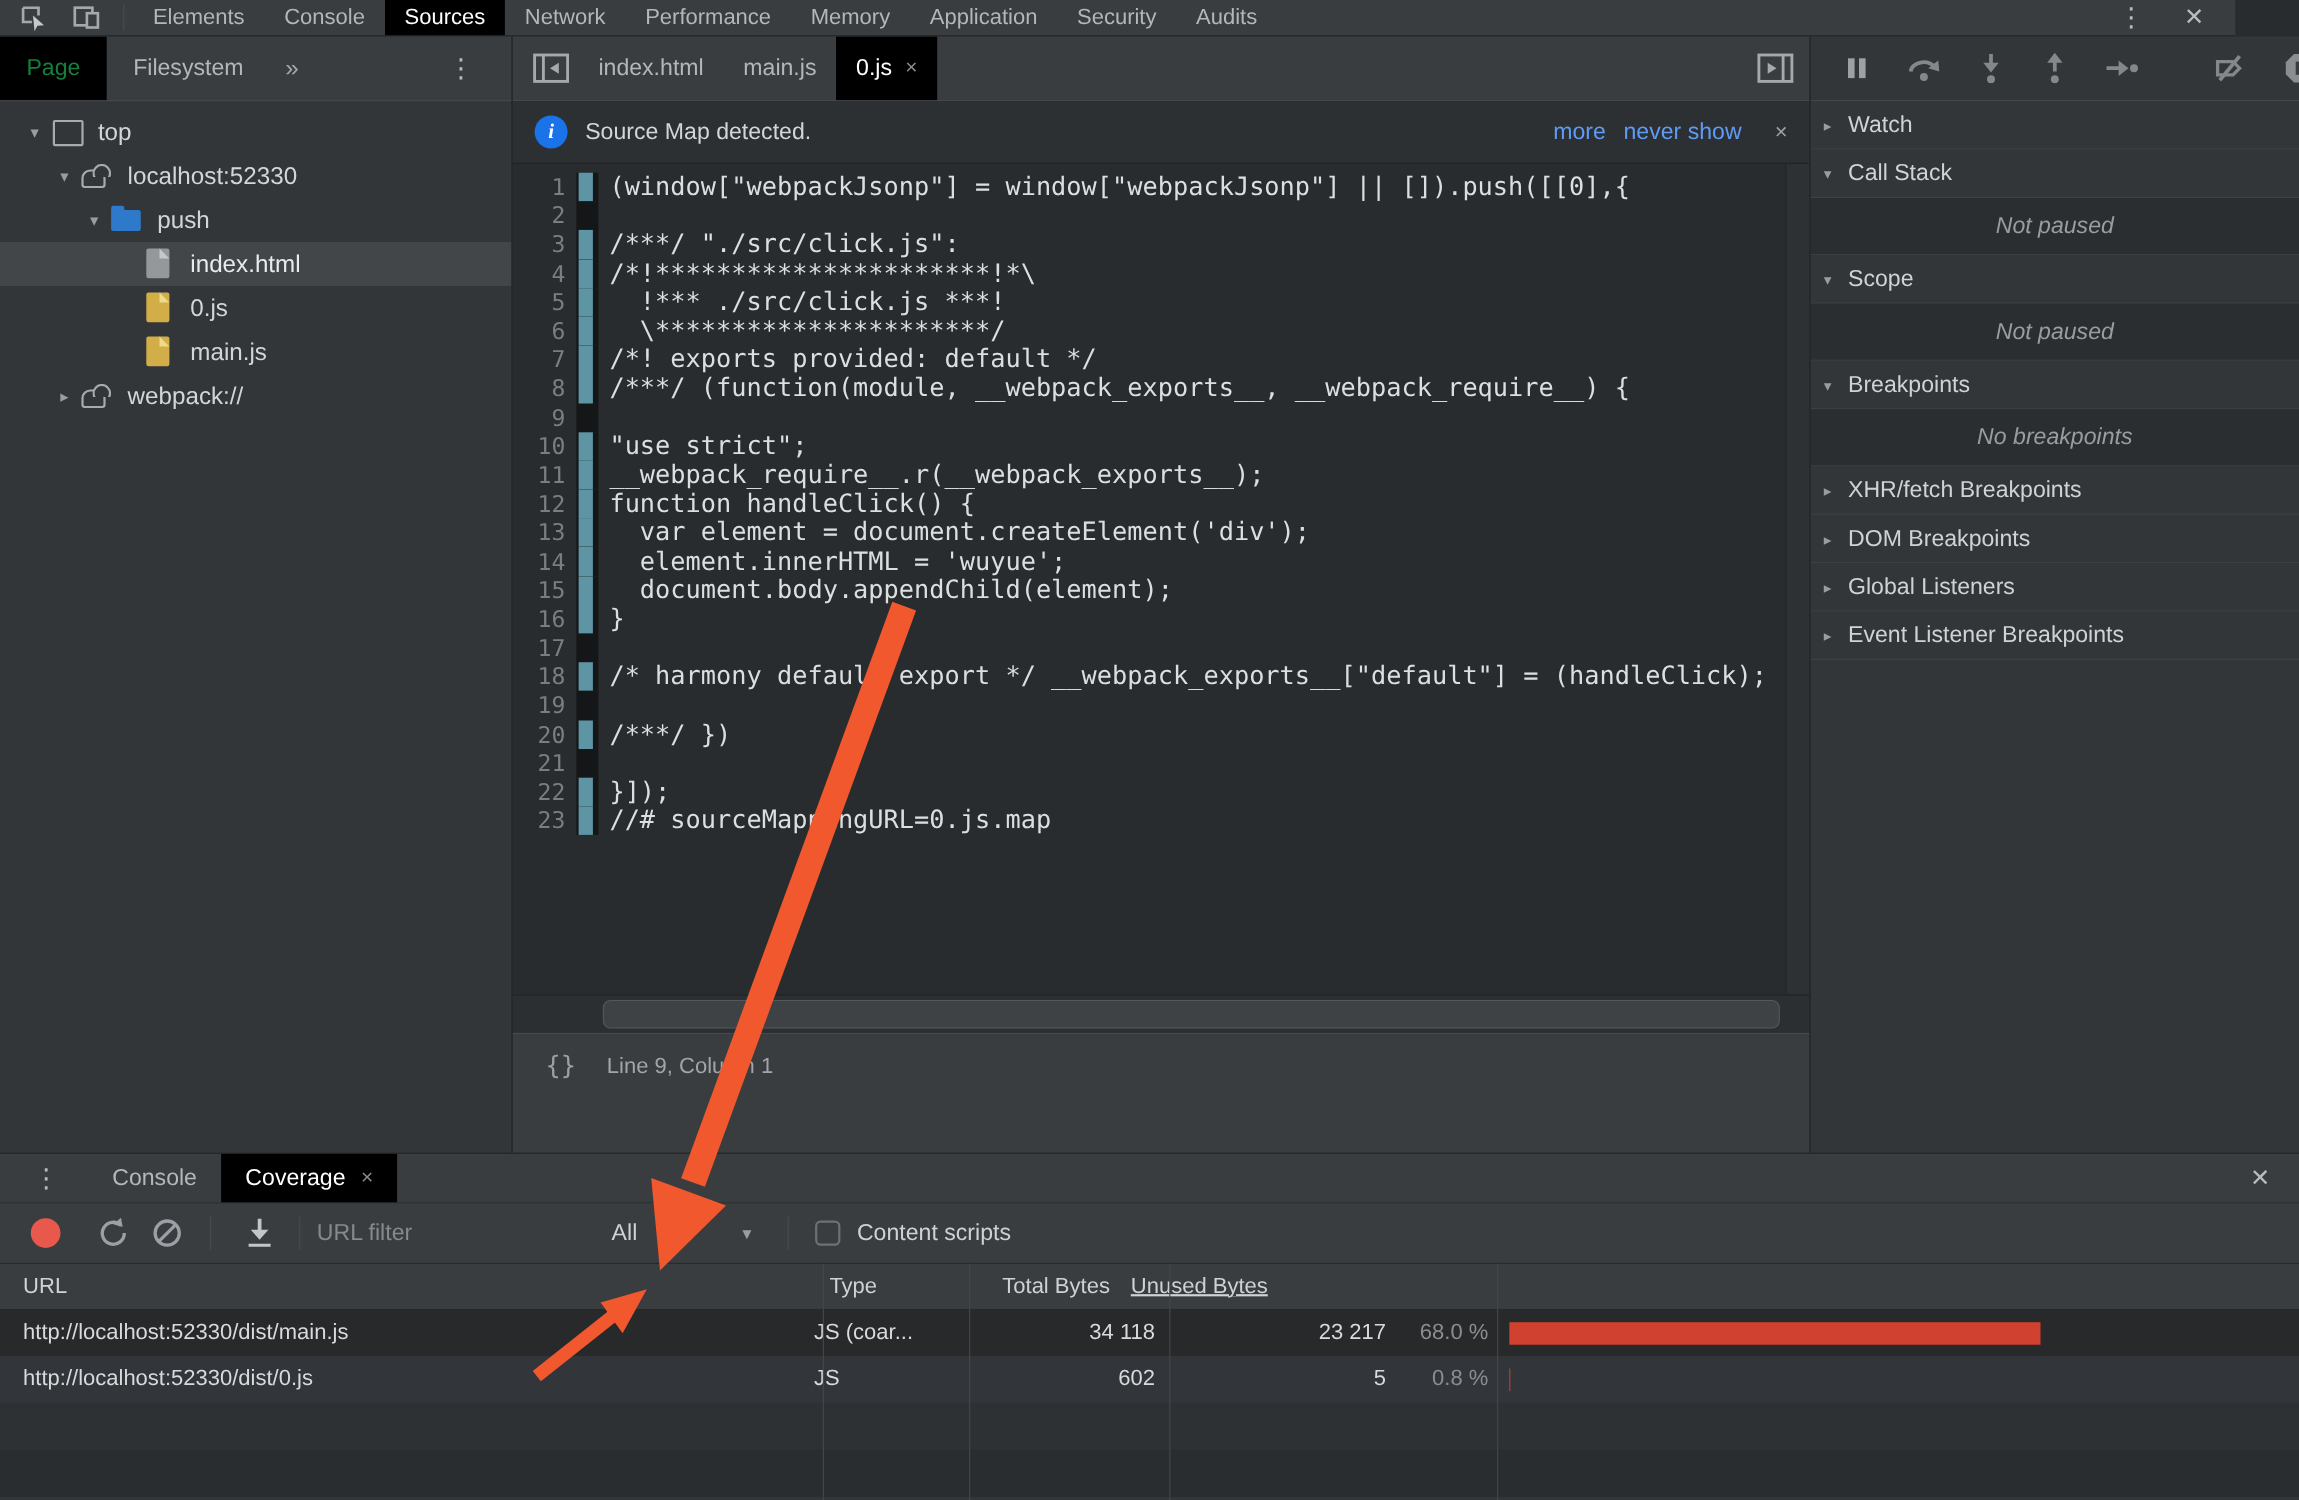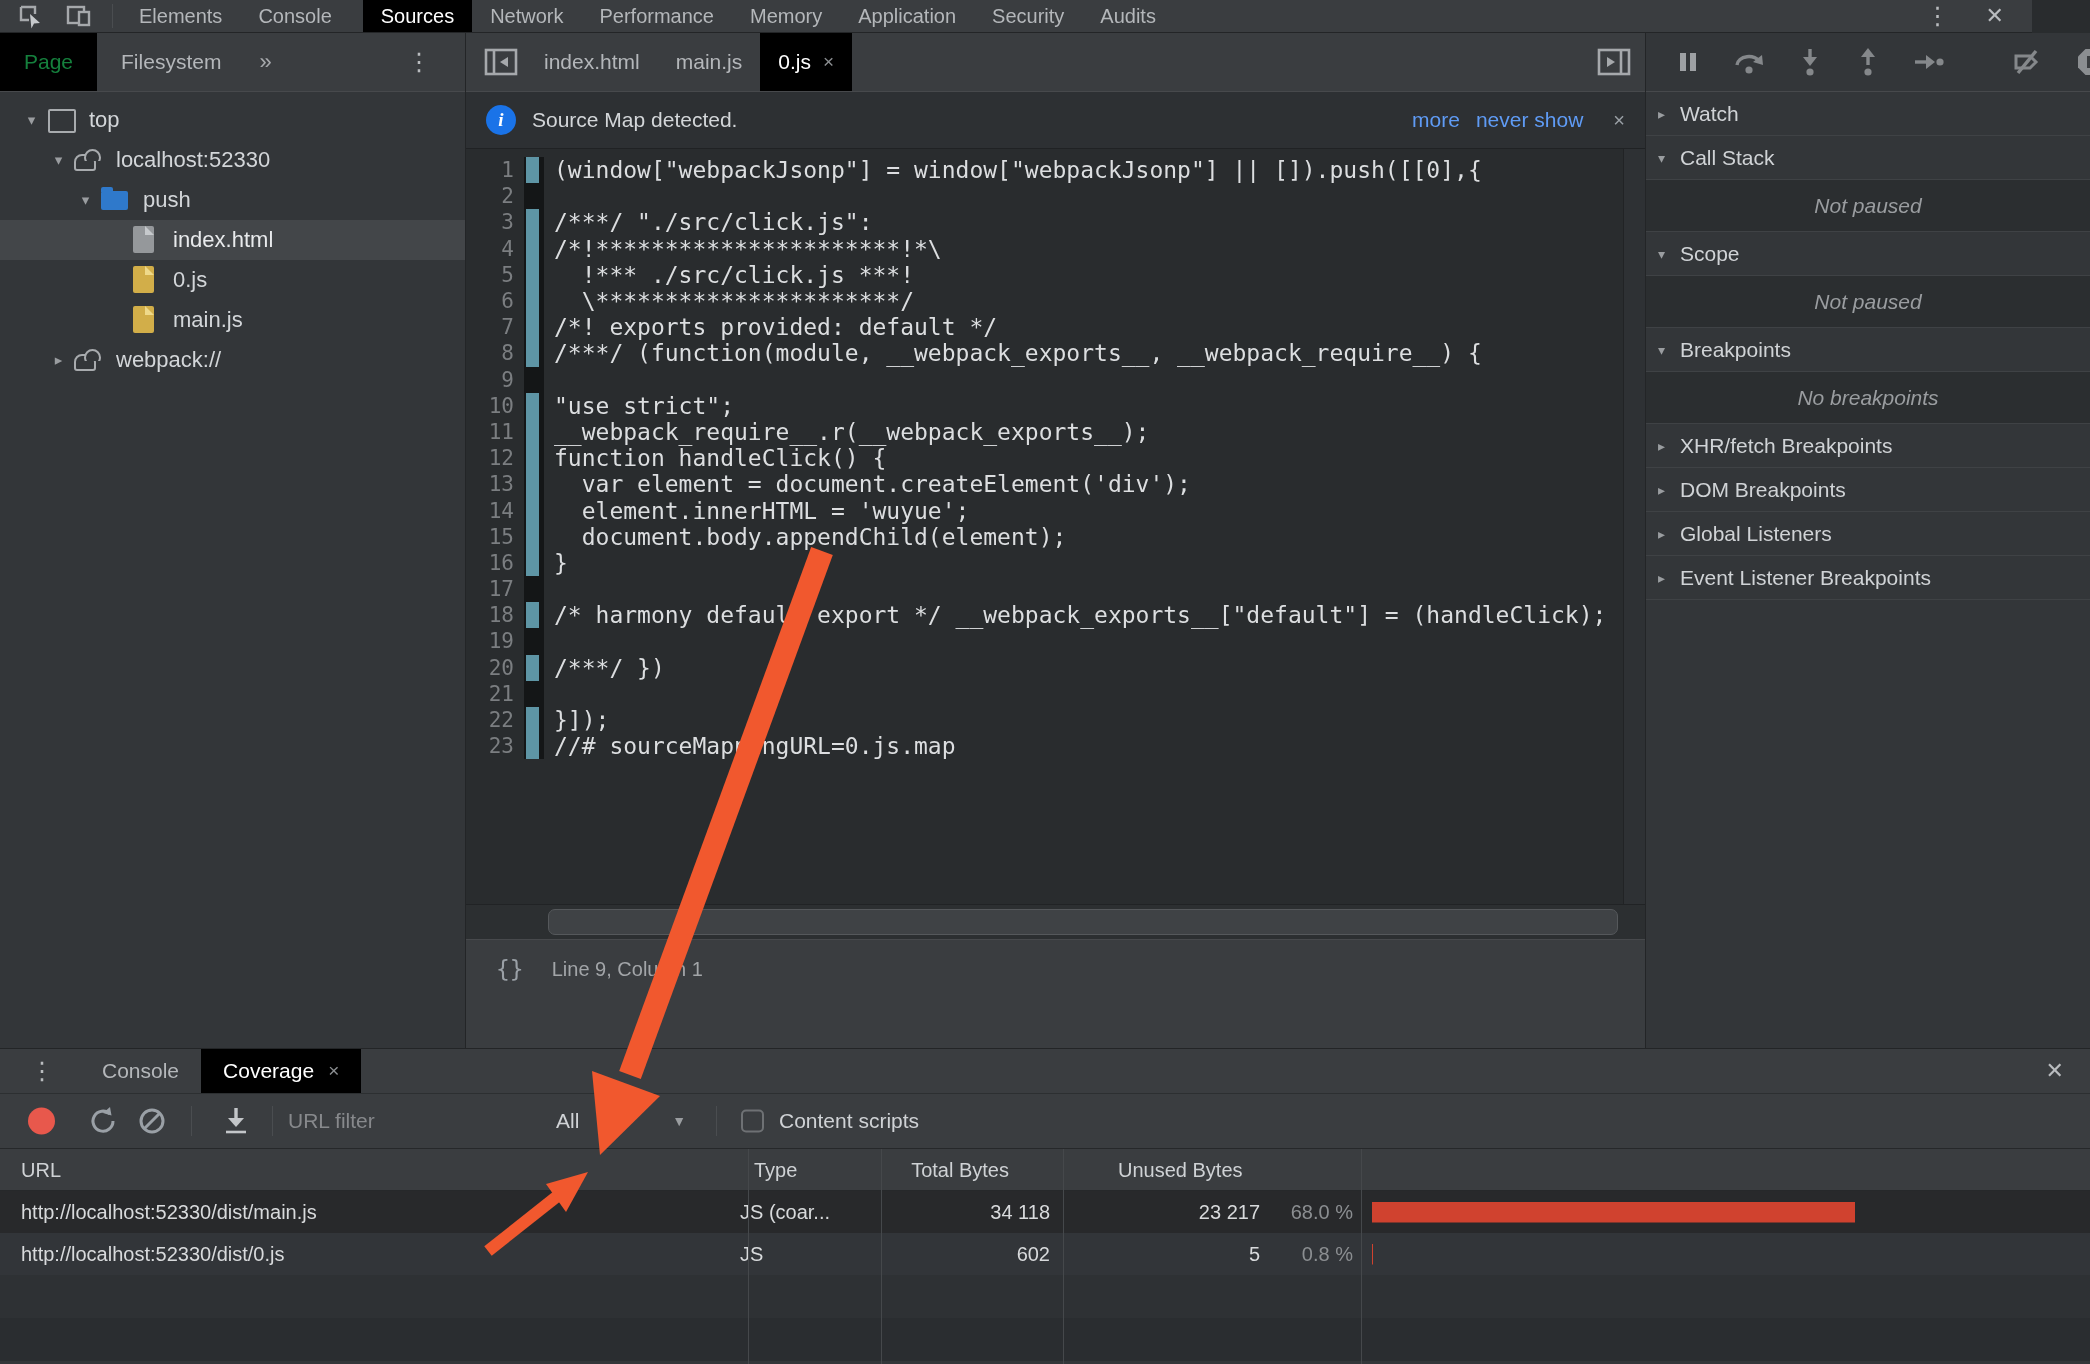--- a/index.html
+++ b/index.html
@@ -14,21 +14,21 @@
   body{position:relative;background:var(--editor);font-family:"Liberation Sans",sans-serif;
        color:var(--txt);overflow:hidden;-webkit-font-smoothing:antialiased;}
   svg{display:block;}
 
   
   #topbar{position:absolute;left:0;top:0;width:2032px;height:33px;background:var(--chrome);
           border-bottom:1px solid var(--border-dark);display:flex;align-items:stretch;z-index:5;}
   #topbar .tool-icons{display:flex;align-items:center;gap:22px;padding:0 20px 0 18px;}
   #topbar .sep{width:1px;height:24px;background:#4a4d50;align-self:center;margin-right:8px;}
   .toptab{display:flex;align-items:center;padding:0 18px;font-size:20px;color:#b4b7ba;cursor:default;}
-  .toptab.sel{background:var(--sel-black);color:#fff;margin-left:13px;}
+  .toptab.sel{background:var(--sel-black);color:#fff;}
   #topbar .right{margin-left:auto;display:flex;align-items:center;gap:36px;padding-right:28px;}
   .glyph-btn{font-size:22px;color:#b9bcbf;line-height:1;}
 
   
   .vborder{position:absolute;top:33px;height:1015px;width:1px;background:var(--border-dark);z-index:4;}
 
   
   #sidebar{position:absolute;left:0;top:33px;width:465px;height:1015px;background:var(--panel);}
   .tabstrip{height:59px;background:var(--chrome);border-bottom:1px solid var(--border-light);
             display:flex;align-items:stretch;}
@@ -137,21 +137,21 @@
           font-size:21px;color:#d0d3d6;}
   .type-select .caret{font-size:14px;color:#9a9da0;padding-right:22px;}
   .cb{left:741px;width:23px;height:23px;border:2px solid #6e7174;border-radius:5px;}
   .cb-label{left:779px;font-size:21px;color:#cfd2d5;}
 
   #cov-table{position:relative;height:216px;}
   .cov-head{position:relative;height:42px;background:var(--chrome);border-bottom:1px solid #26282a;
             font-size:20px;color:#cfd2d5;}
   .cov-head span{position:absolute;top:50%;transform:translateY(-50%);}
   .h-url{left:21px;} .h-type{left:754px;}
-  .h-total{left:856px;width:153px;text-align:right;} .h-unused{left:1118px;}
+  .h-total{left:856px;width:153px;text-align:right;} .h-unused{left:1028px;text-decoration:underline;}
   .cov-row{position:relative;height:42px;font-size:20px;color:#d8dadc;}
   .cov-row.dark{background:#28292b;} .cov-row.light{background:#323539;}
   .cov-row span{position:absolute;top:50%;transform:translateY(-50%);}
   .c-url{left:21px;} .c-type{left:740px;}
   .c-total{left:856px;width:194px;text-align:right;}
   .c-unum{left:1060px;width:200px;text-align:right;}
   .c-upct{left:1255px;width:98px;text-align:right;color:#8b8e91;}
   .bar{left:1372px;height:21px;display:flex;overflow:hidden;}
   .bar-red{background:var(--red);height:100%;}
   .bar-teal{background:var(--teal);height:100%;flex:1;}

